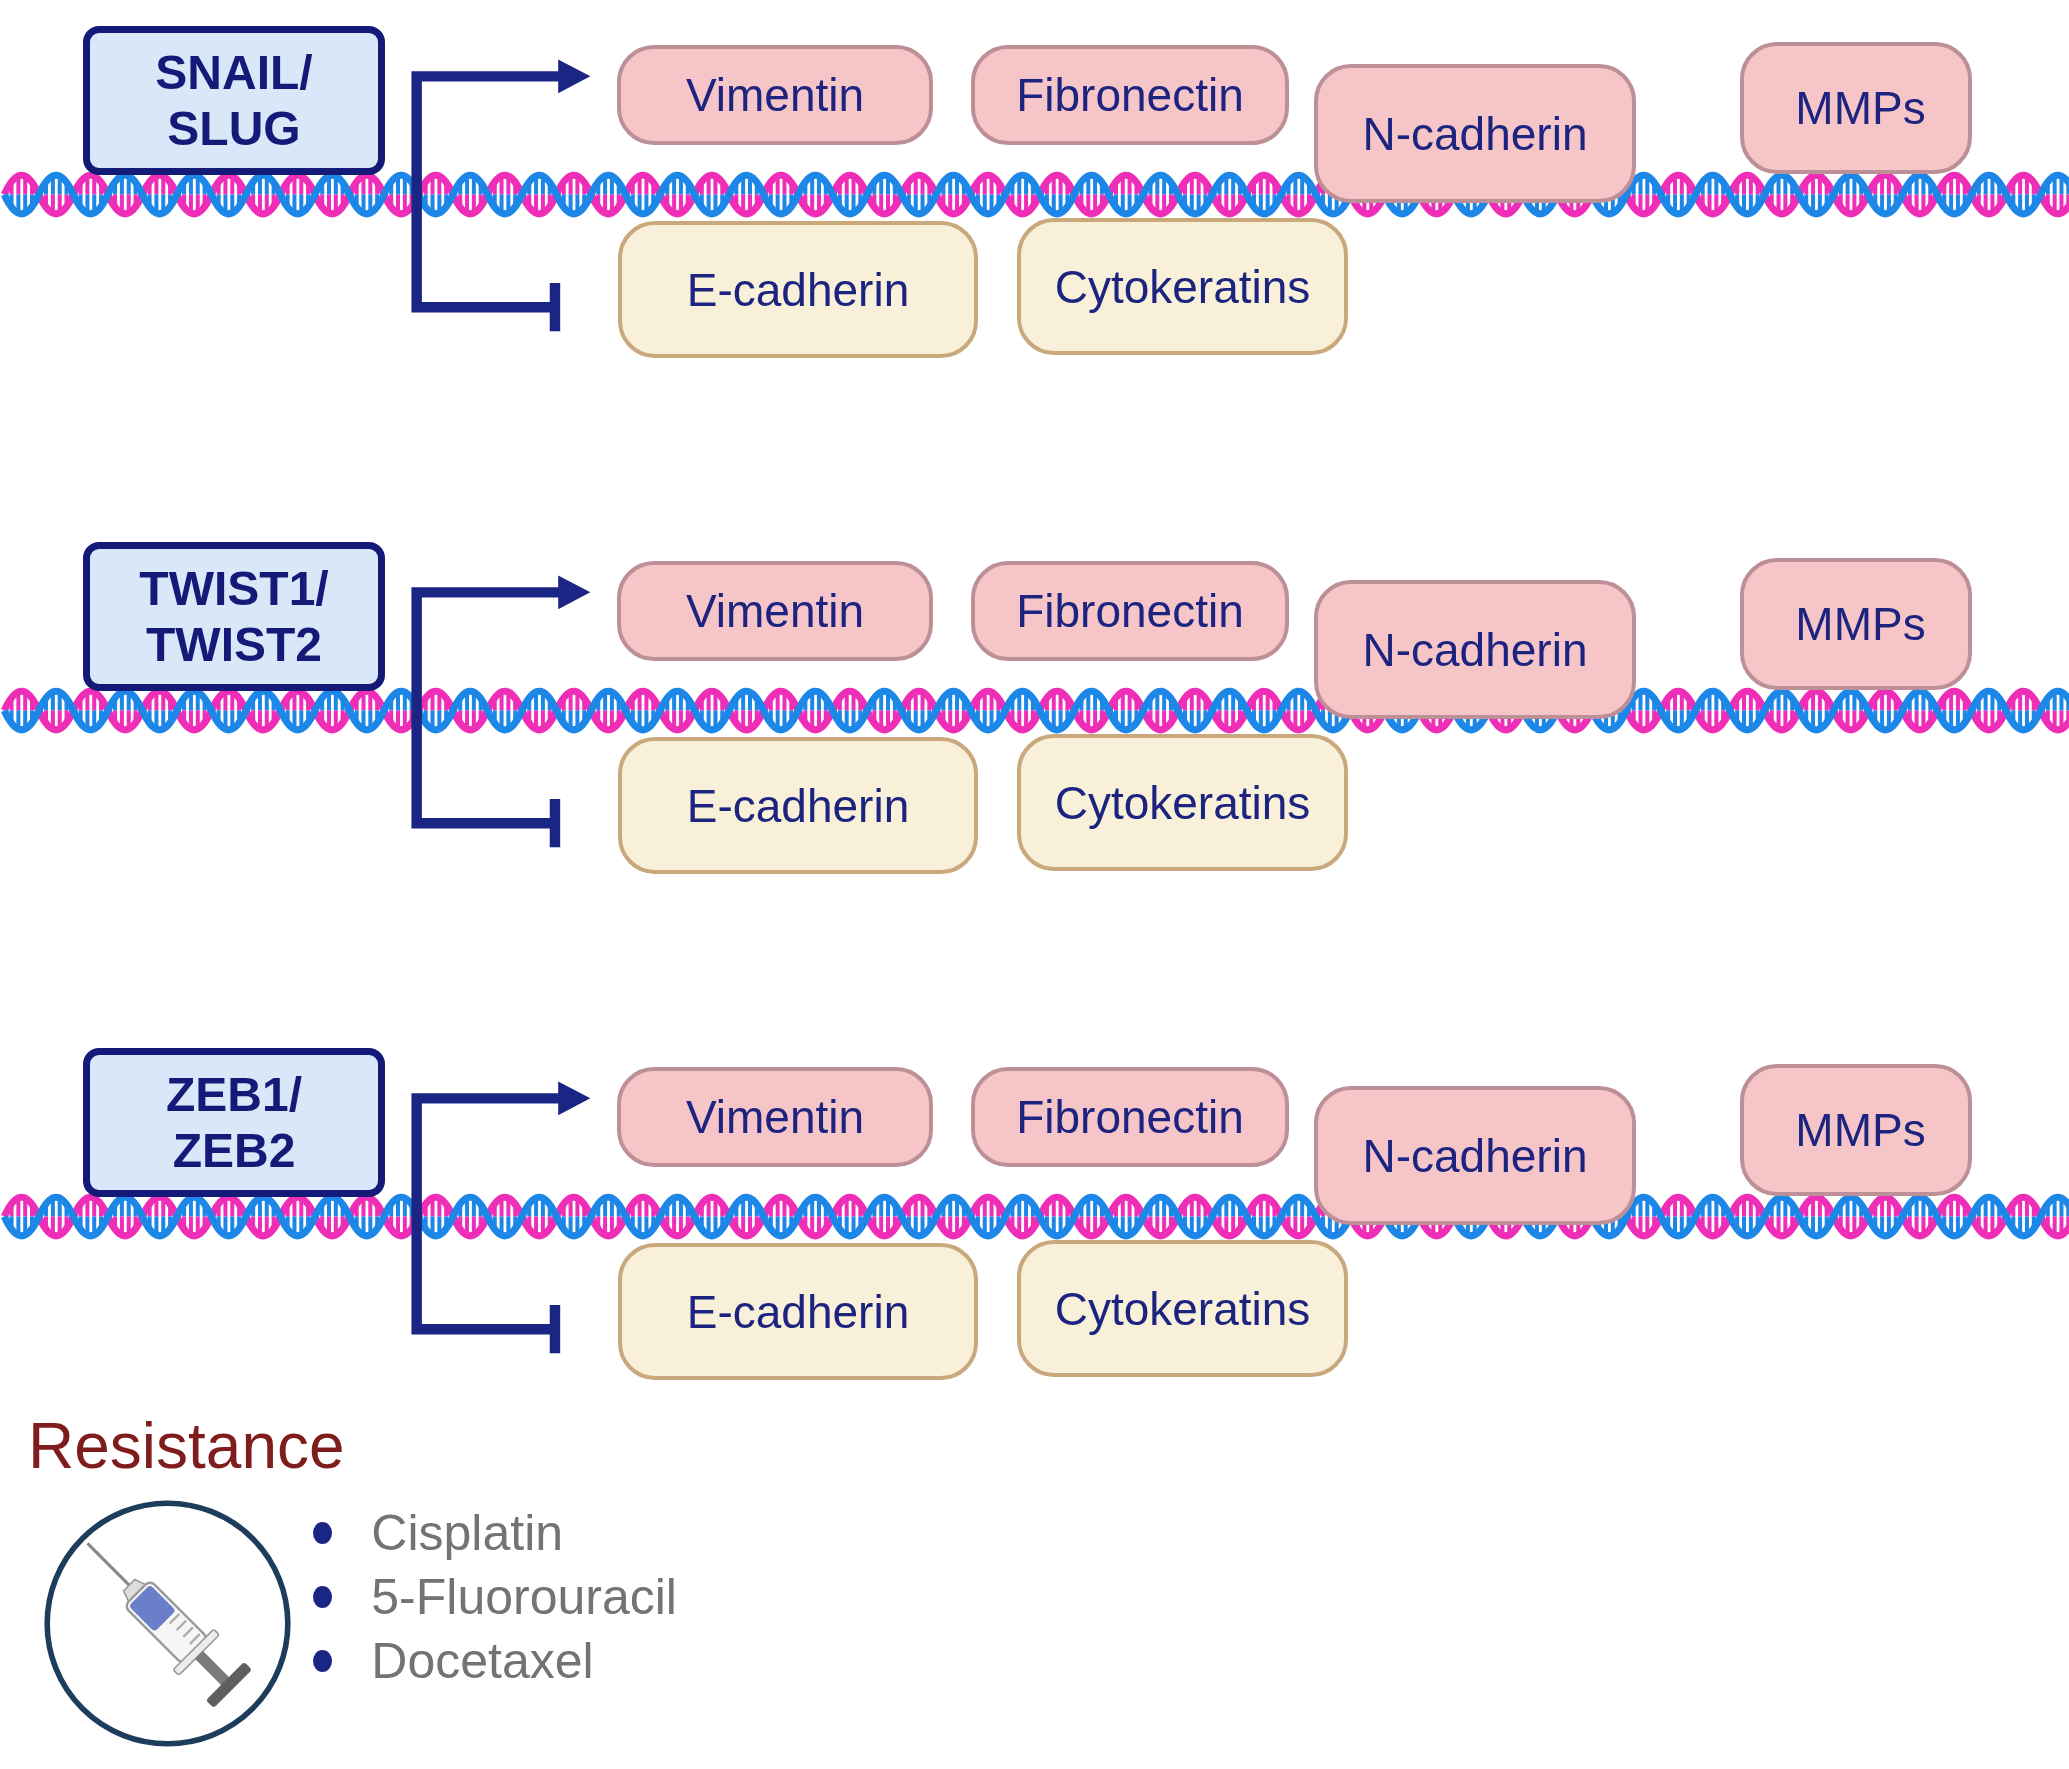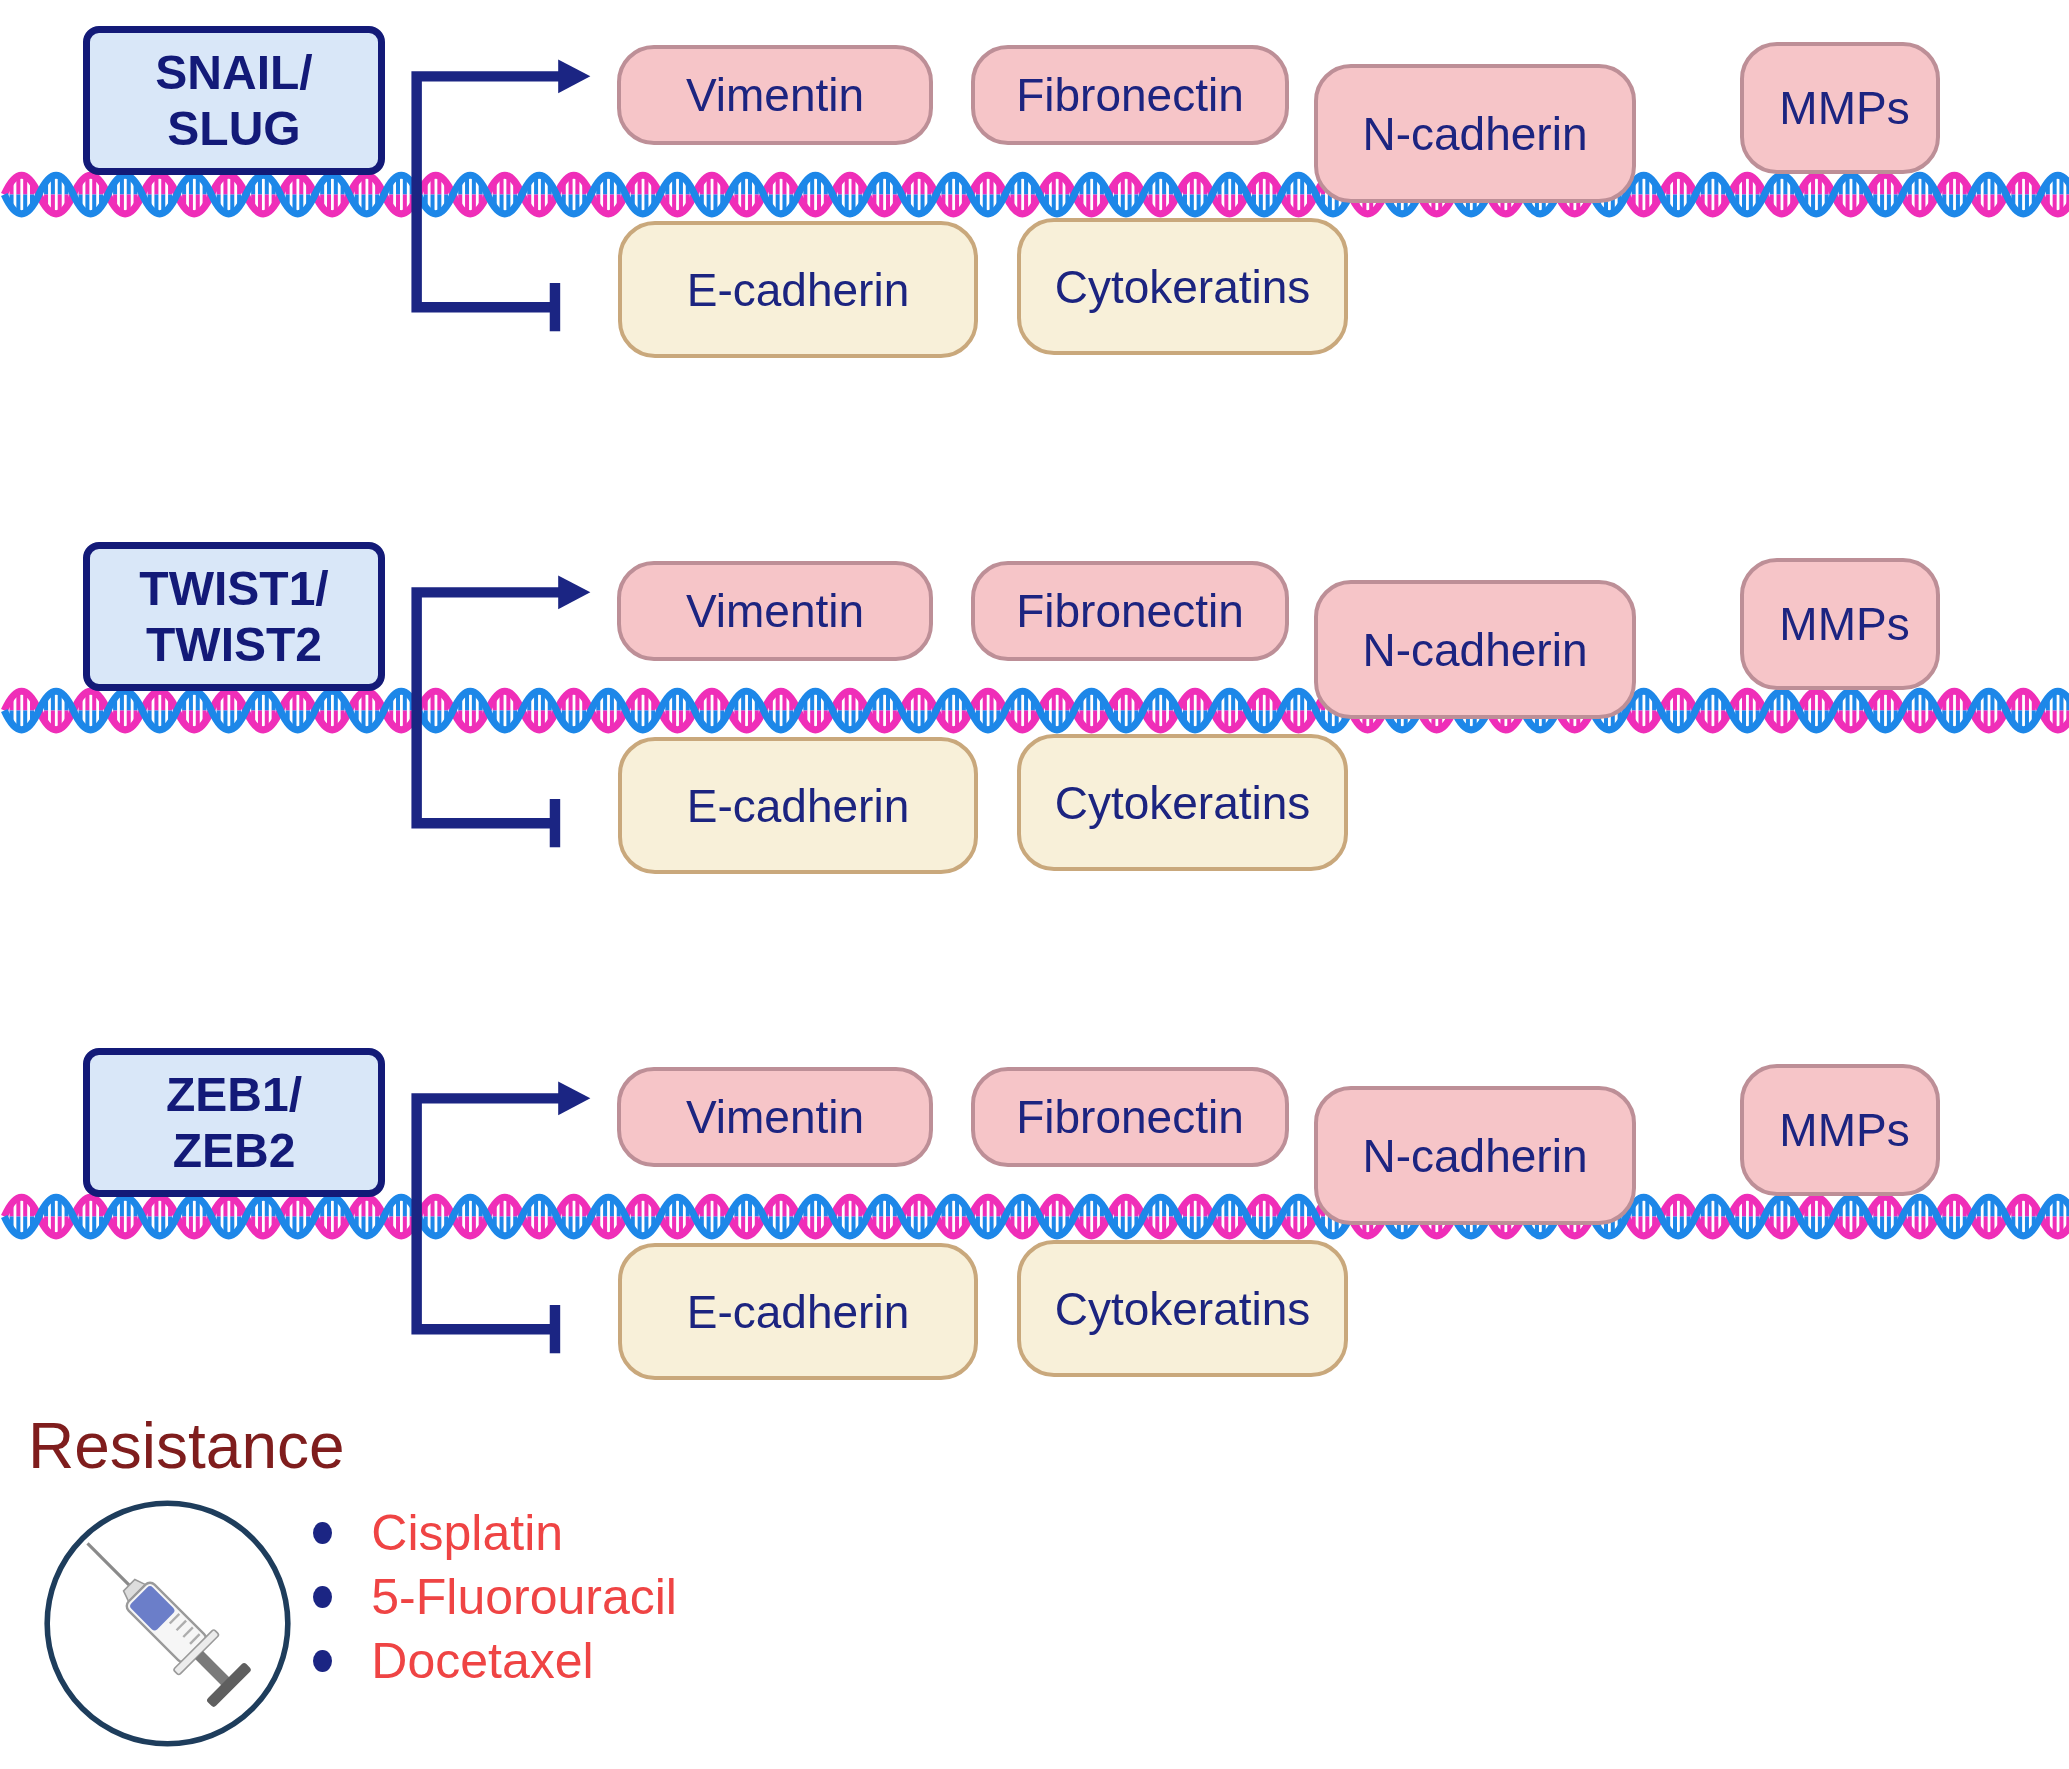--- a/index.html
+++ b/index.html
@@ -26,36 +26,36 @@
 
   
   .gene{
     position:absolute;box-sizing:border-box;display:flex;align-items:center;
     justify-content:center;font-size:46px;color:#1c2480;z-index:2;text-align:center;
   }
   .up{background:#f6c5c8;border:4.8px solid #bd8f97;border-radius:37px;top:45px;height:100px;}
   .g0{left:617px;width:316px;}
   .g1{left:971px;width:318px;}
   .g2{left:1314px;width:322px;top:41px;height:139px;margin-top:23px;}
-  .g3{left:1740px;width:200px;top:42px;height:132px;padding-left:9px;}
+  .g3{left:1740px;width:232px;top:42px;height:132px;padding-left:9px;}
   .down{background:#f8f0d9;border:4.8px solid #c9a87c;border-radius:37px;top:221px;height:137px;}
   .d0{left:618px;width:360px;}
   .d1{left:1017px;width:331px;top:218px;}
 
   
   .bracket{position:absolute;left:407px;top:56px;width:193px;height:290px;z-index:2;}
 
   
   .res-title{
     position:absolute;left:28px;top:1409px;font-size:64px;font-weight:500;
     color:#7f1d1d;z-index:2;
   }
   .syringe{position:absolute;left:40px;top:1496px;width:255px;height:255px;z-index:2;}
   .drugs{position:absolute;left:313px;top:1501px;z-index:2;}
-  .drug{display:flex;align-items:center;height:64px;font-size:50px;color:#ef4444;}
+  .drug{display:flex;align-items:center;height:64px;font-size:50px;color:#737373;}
   .bullet{
     width:19.3px;height:22.6px;border-radius:50%;background:#1b2583;
     margin-right:39px;flex:0 0 auto;
   }
 </style>
 </head>
 <body>
 
 <div class="canvas">
 

